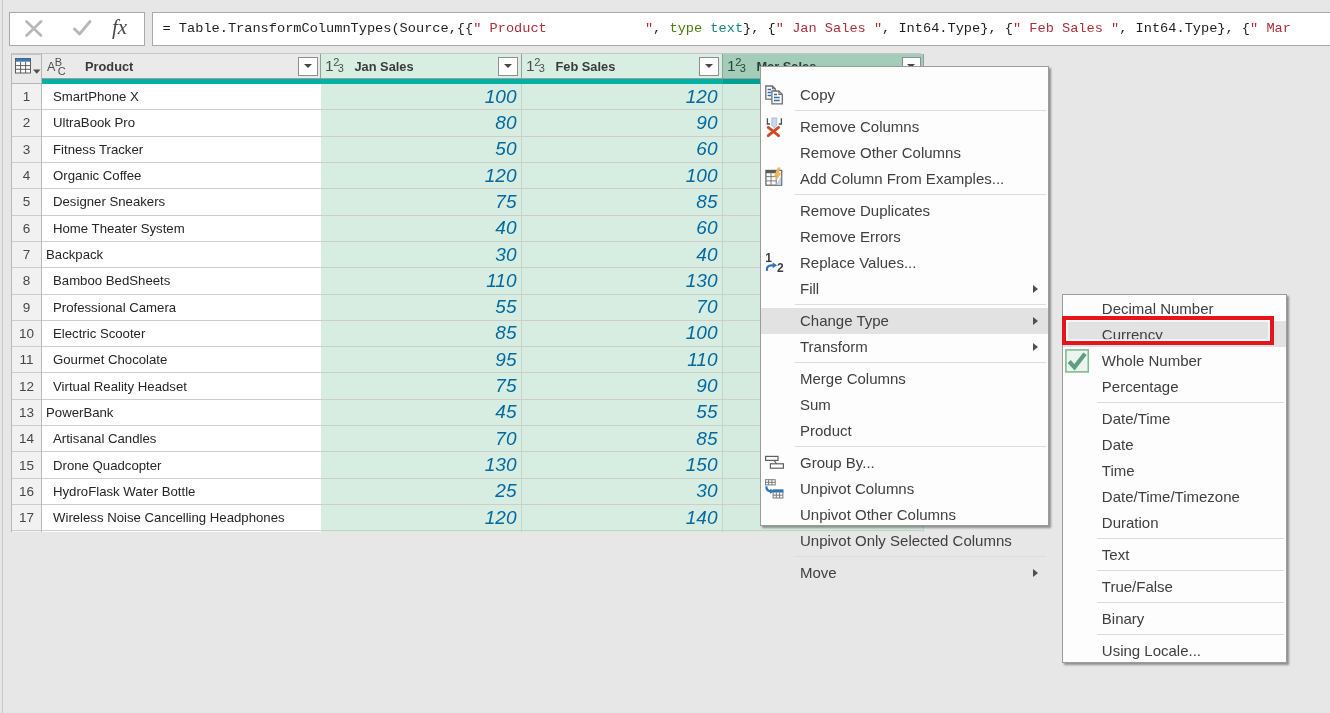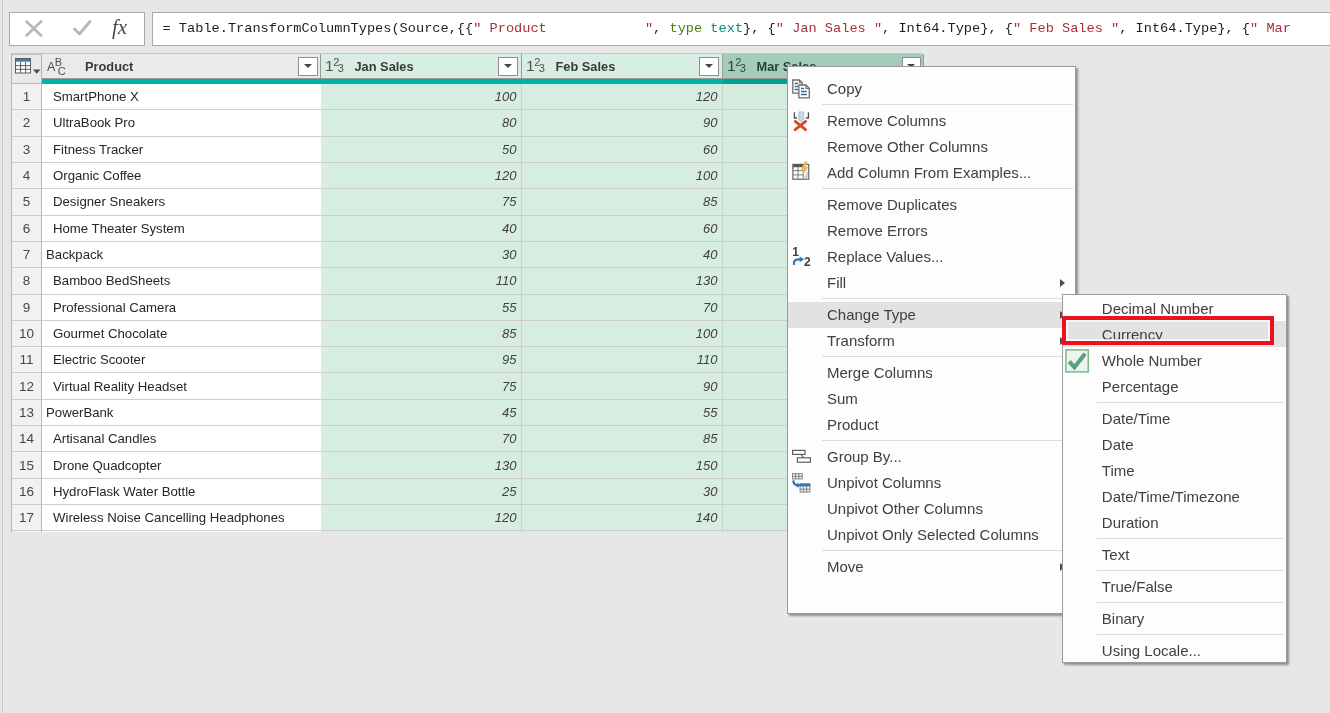--- a/index.html
+++ b/index.html
@@ -9,21 +9,21 @@
 #ftext{left:162.5px;top:21px;font-family:"Liberation Mono",monospace;font-size:13.63px;line-height:15px;white-space:pre;color:#1e1e1e}
 #ftext .s{color:#a93038}
 #ftext .k{color:#4d7c0f}
 #ftext .t{color:#15857d}
 #fx{left:112px;top:15px;font-family:"Liberation Serif",serif;font-style:italic;font-size:21px;color:#4a4a4a}
 
 .hcell{top:54px;height:24.5px;border-bottom:1px solid #9b9b9b;border-right:1px solid #969e98}
 .teal{top:78.7px;height:5.3px}
 .col{top:84px;height:447.5px}
 .cell{height:26.32px;border-bottom:1px solid #cdcdcd;font-size:13.2px;color:#262626;display:flex;align-items:center}
-.num{justify-content:flex-end;font-style:italic;padding-right:4.5px;font-size:13px;color:#404040}
+.num{justify-content:flex-end;font-style:italic;padding-right:4.5px;font-size:19px;color:#0369a1}
 .gn{justify-content:center;font-style:normal;color:#474747;font-size:13.5px}
 .htext{font-weight:bold;font-size:12.8px;color:#3a3a3a;white-space:nowrap}
 .ticon{font-size:15.5px;color:#4e4e4e;white-space:nowrap;font-weight:normal;letter-spacing:-0.5px}
 .ticon sup{font-size:11px;vertical-align:4.5px}
 .ticon sub{font-size:11px;vertical-align:-1.5px}
 .fbtn{width:19.5px;height:19px;background:#fff;border:1.1px solid #8f8f8f;top:2.5px;display:flex;align-items:center;justify-content:center}
 .fbtn:after{content:"";width:0;height:0;border:4.1px solid transparent;border-top:4.6px solid #474747;margin-top:4.5px}
 
 .menu{background:#fdfdfd;border:1.2px solid #9b9b9b;box-shadow:1.5px 1.8px 2px rgba(0,0,0,.38)}
 .mi{height:26px;display:flex;align-items:center;position:relative;font-size:15px;color:#404040;white-space:nowrap}
@@ -103,22 +103,22 @@
 <div class="abs col" style="left:42px;width:331px;background:#fff;border-right:1px solid #cfcfcf">
     <div class="cell" style="padding-left:11px">SmartPhone X</div>
     <div class="cell" style="padding-left:11px">UltraBook Pro</div>
     <div class="cell" style="padding-left:11px">Fitness Tracker</div>
     <div class="cell" style="padding-left:11px">Organic Coffee</div>
     <div class="cell" style="padding-left:11px">Designer Sneakers</div>
     <div class="cell" style="padding-left:11px">Home Theater System</div>
     <div class="cell" style="padding-left:4px">Backpack</div>
     <div class="cell" style="padding-left:11px">Bamboo BedSheets</div>
     <div class="cell" style="padding-left:11px">Professional Camera</div>
+    <div class="cell" style="padding-left:11px">Electric Scooter</div>
     <div class="cell" style="padding-left:11px">Gourmet Chocolate</div>
-    <div class="cell" style="padding-left:11px">Electric Scooter</div>
     <div class="cell" style="padding-left:11px">Virtual Reality Headset</div>
     <div class="cell" style="padding-left:4px">PowerBank</div>
     <div class="cell" style="padding-left:11px">Artisanal Candles</div>
     <div class="cell" style="padding-left:11px">Drone Quadcopter</div>
     <div class="cell" style="padding-left:11px">HydroFlask Water Bottle</div>
     <div class="cell" style="padding-left:11px">Wireless Noise Cancelling Headphones</div>
   </div>
 <div class="abs col" style="left:321px;width:201px;background:#d8ede1;border-right:1px solid #c3d6cb">
     <div class="cell num">100</div>
     <div class="cell num">80</div>
@@ -169,21 +169,21 @@
     <div class="cell num"></div>
     <div class="cell num"></div>
     <div class="cell num"></div>
     <div class="cell num"></div>
     <div class="cell num"></div>
     <div class="cell num"></div>
     <div class="cell num"></div>
     <div class="cell num"></div>
     <div class="cell num"></div>
   </div>
-<div class="abs menu" style="left:787px;top:65.5px;width:288.5px;height:548px;padding-top:9px">
+<div class="abs menu" style="left:760px;top:65.5px;width:288.5px;height:460px;padding-top:15px">
     <div class="mi">
       <svg class="micon" viewBox="0 0 25 24">
 <path d="M0.8 3 h6.6 l2.8 2.8 v10.4 h-9.4 z" fill="#fff" stroke="#6e6e6e" stroke-width="1.3"></path>
 <path d="M7.4 3 v2.8 h2.8" fill="none" stroke="#6e6e6e" stroke-width="1.1"></path>
 <g stroke="#2e6da4" stroke-width="1.5">
           <path d="M2.6 6.6 h3.4 M2.6 9.6 h3.4 M2.6 12.6 h3.4"></path>
         </g>
 <path d="M6.9 8 h7 l3.4 3.4 v9.5 h-10.4 z" fill="#fff" stroke="#6e6e6e" stroke-width="1.3"></path>
 <path d="M13.9 8 v3.4 h3.4" fill="none" stroke="#6e6e6e" stroke-width="1.1"></path>
 <g stroke="#2e6da4" stroke-width="1.5">

